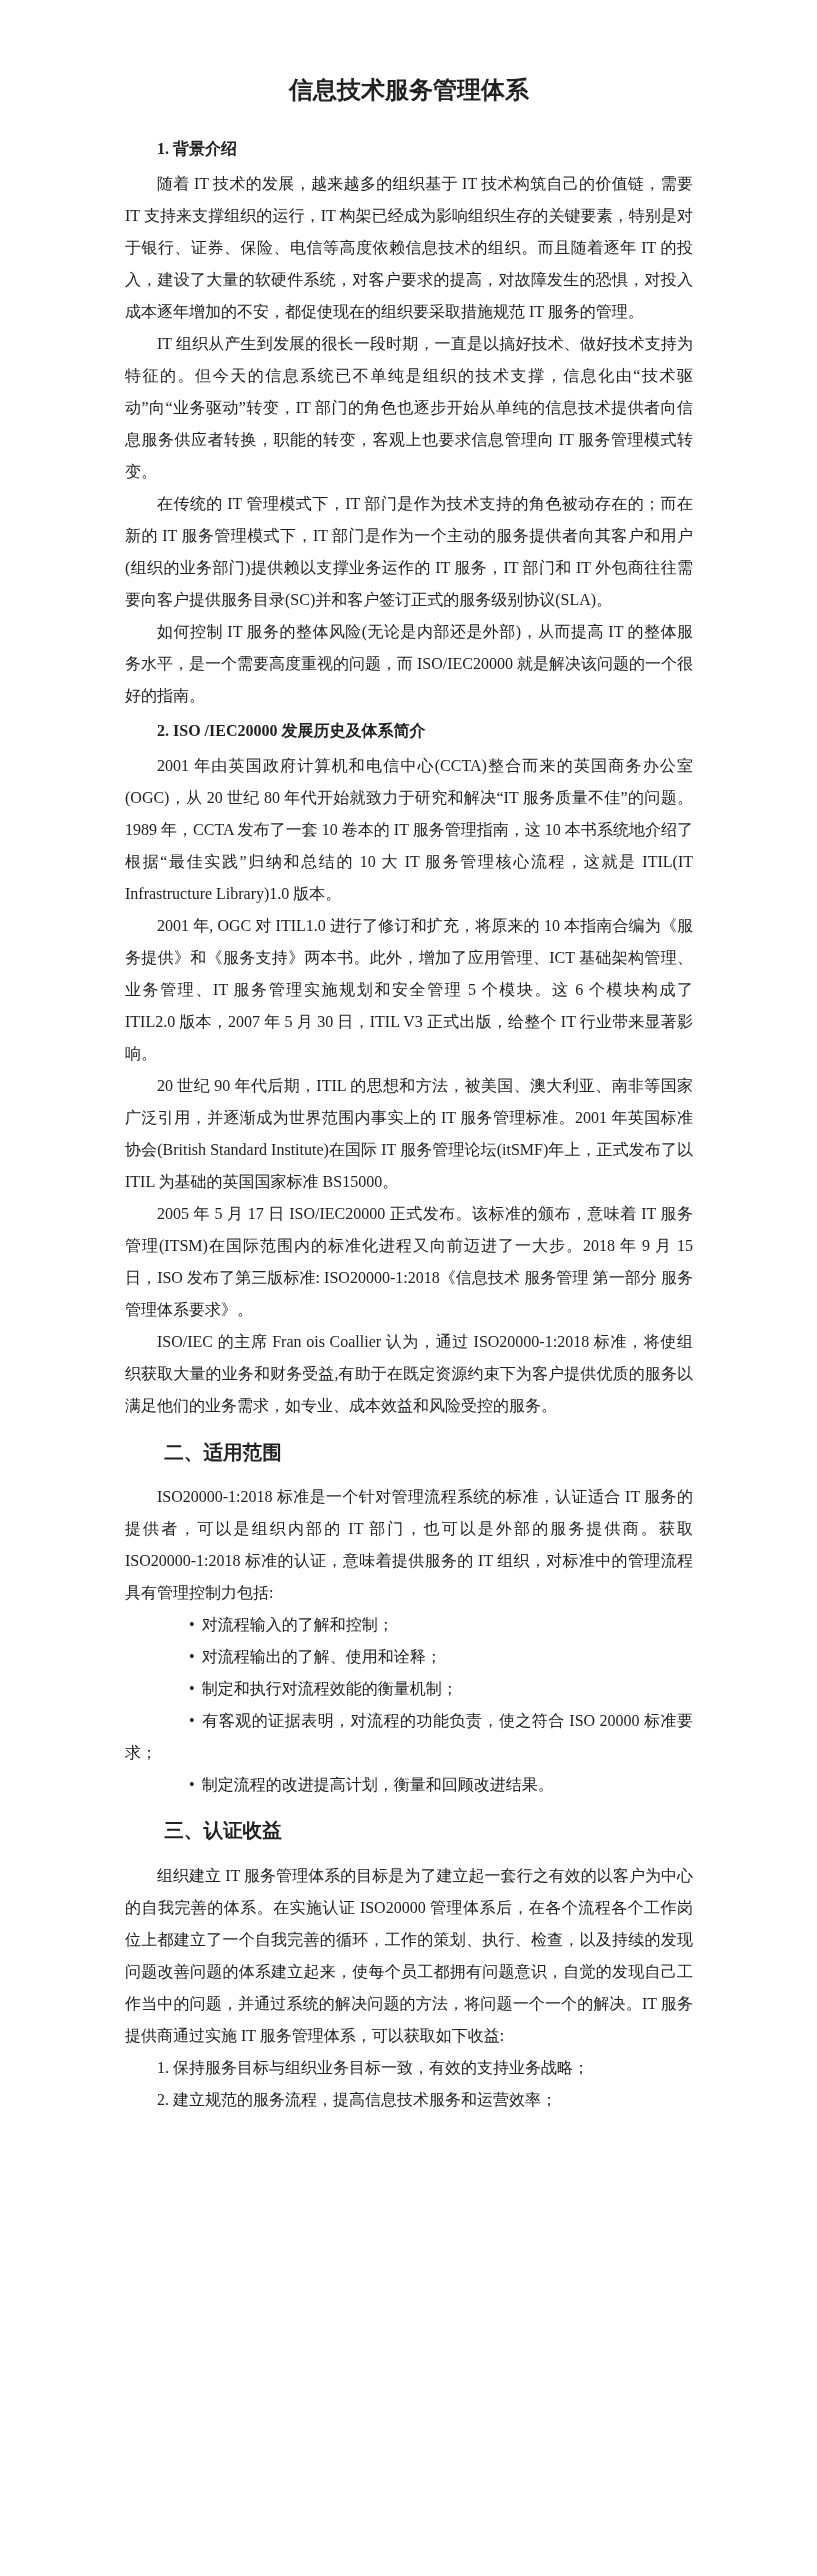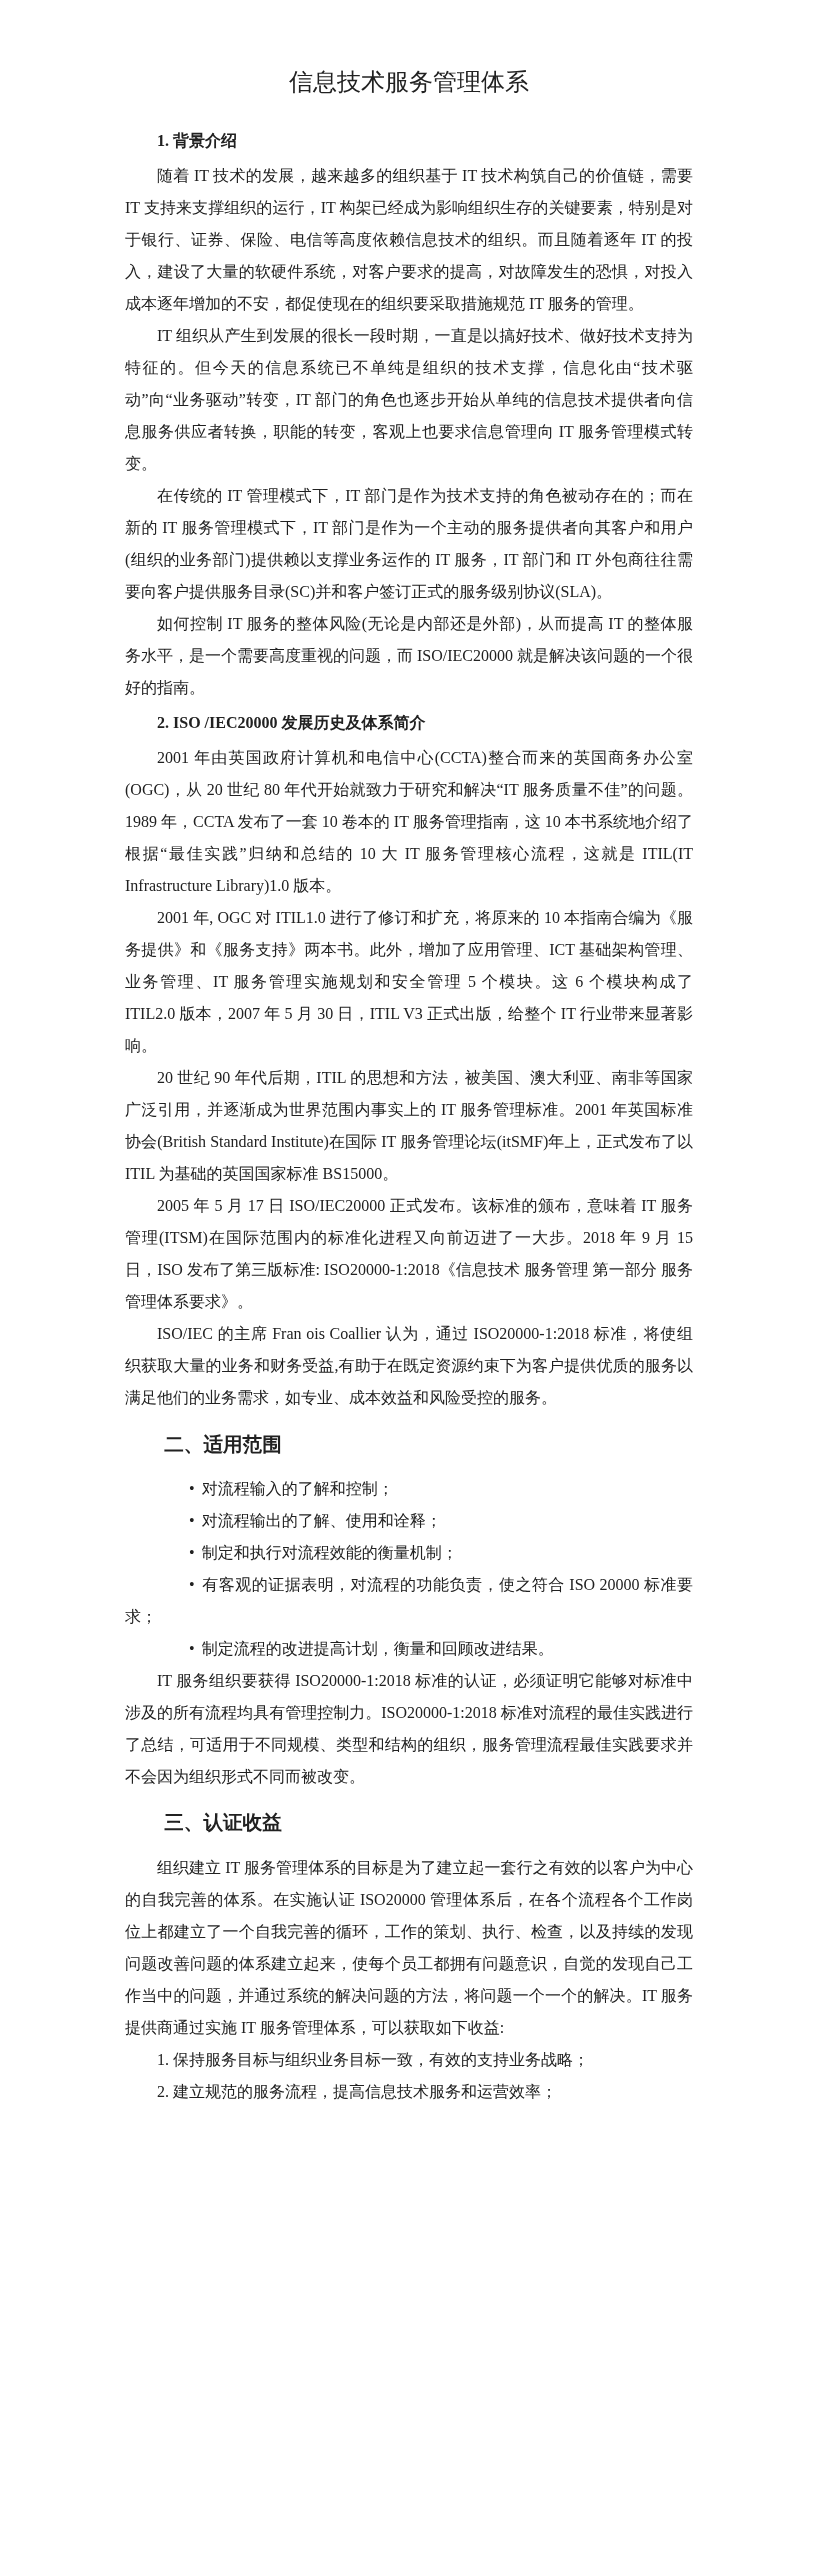--- a/index.html
+++ b/index.html
@@ -16,24 +16,24 @@
     color: #212121;
   }
   .doc {
     box-sizing: border-box;
     width: 818px;
     min-height: 3326px;
     padding: 65px 125px 62px 125px;
   }
   .doc-title {
     font-size: 24px;
-    font-weight: 400;
+    font-weight: 700;
     line-height: 34px;
     text-align: center;
-    margin: 0 0 26px 0;
+    margin: 8px 0 26px 0;
   }
   .section-heading {
     font-size: 19.6px;
     font-weight: 700;
     line-height: 34px;
     text-indent: 2em;
     margin: 13.4px 0 11.3px 0;
   }
   .subsection-heading {
     font-size: 16px;
@@ -65,25 +65,25 @@
       <p class="para">IT 组织从产生到发展的很长一段时期，一直是以搞好技术、做好技术支持为特征的。但今天的信息系统已不单纯是组织的技术支撑，信息化由“技术驱动”向“业务驱动”转变，IT 部门的角色也逐步开始从单纯的信息技术提供者向信息服务供应者转换，职能的转变，客观上也要求信息管理向 IT 服务管理模式转变。</p>
       <p class="para">在传统的 IT 管理模式下，IT 部门是作为技术支持的角色被动存在的；而在新的 IT 服务管理模式下，IT 部门是作为一个主动的服务提供者向其客户和用户(组织的业务部门)提供赖以支撑业务运作的 IT 服务，IT 部门和 IT 外包商往往需要向客户提供服务目录(SC)并和客户签订正式的服务级别协议(SLA)。</p>
       <p class="para">如何控制 IT 服务的整体风险(无论是内部还是外部)，从而提高 IT 的整体服务水平，是一个需要高度重视的问题，而 ISO/IEC20000 就是解决该问题的一个很好的指南。</p>
       <p class="subsection-heading">2. ISO /IEC20000 发展历史及体系简介</p>
       <p class="para">2001 年由英国政府计算机和电信中心(CCTA)整合而来的英国商务办公室(OGC)，从 20 世纪 80 年代开始就致力于研究和解决“IT 服务质量不佳”的问题。1989 年，CCTA 发布了一套 10 卷本的 IT 服务管理指南，这 10 本书系统地介绍了根据“最佳实践”归纳和总结的 10 大 IT 服务管理核心流程，这就是 ITIL(IT Infrastructure Library)1.0 版本。</p>
       <p class="para">2001 年, OGC 对 ITIL1.0 进行了修订和扩充，将原来的 10 本指南合编为《服务提供》和《服务支持》两本书。此外，增加了应用管理、ICT 基础架构管理、业务管理、IT 服务管理实施规划和安全管理 5 个模块。这 6 个模块构成了 ITIL2.0 版本，2007 年 5 月 30 日，ITIL V3 正式出版，给整个 IT 行业带来显著影响。</p>
       <p class="para">20 世纪 90 年代后期，ITIL 的思想和方法，被美国、澳大利亚、南非等国家广泛引用，并逐渐成为世界范围内事实上的 IT 服务管理标准。2001 年英国标准协会(British Standard Institute)在国际 IT 服务管理论坛(itSMF)年上，正式发布了以 ITIL 为基础的英国国家标准 BS15000。</p>
       <p class="para">2005 年 5 月 17 日 ISO/IEC20000 正式发布。该标准的颁布，意味着 IT 服务管理(ITSM)在国际范围内的标准化进程又向前迈进了一大步。2018 年 9 月 15 日，ISO 发布了第三版标准: ISO20000-1:2018《信息技术 服务管理 第一部分 服务管理体系要求》。</p>
       <p class="para">ISO/IEC 的主席 Fran ois Coallier 认为，通过 ISO20000-1:2018 标准，将使组织获取大量的业务和财务受益,有助于在既定资源约束下为客户提供优质的服务以满足他们的业务需求，如专业、成本效益和风险受控的服务。</p>
       <h2 class="section-heading">二、适用范围</h2>
+      <p class="para">ISO20000-1:2018 标准是一个针对管理流程系统的标准，认证适合 IT 服务的提供者，可以是组织内部的 IT 部门，也可以是外部的服务提供商。获取 ISO20000-1:2018 标准的认证，意味着提供服务的 IT 组织，对标准中的管理流程具有管理控制力包括:</p>
       <p class="para bullet-item"><span class="marker">•</span><span class="bullet-text">对流程输入的了解和控制；</span></p>
       <p class="para bullet-item"><span class="marker">•</span><span class="bullet-text">对流程输出的了解、使用和诠释；</span></p>
       <p class="para bullet-item"><span class="marker">•</span><span class="bullet-text">制定和执行对流程效能的衡量机制；</span></p>
       <p class="para bullet-item"><span class="marker">•</span><span class="bullet-text">有客观的证据表明，对流程的功能负责，使之符合 ISO 20000 标准要求；</span></p>
       <p class="para bullet-item"><span class="marker">•</span><span class="bullet-text">制定流程的改进提高计划，衡量和回顾改进结果。</span></p>
-      <p class="para">IT 服务组织要获得 ISO20000-1:2018 标准的认证，必须证明它能够对标准中涉及的所有流程均具有管理控制力。ISO20000-1:2018 标准对流程的最佳实践进行了总结，可适用于不同规模、类型和结构的组织，服务管理流程最佳实践要求并不会因为组织形式不同而被改变。</p>
       <h2 class="section-heading">三、认证收益</h2>
       <p class="para">组织建立 IT 服务管理体系的目标是为了建立起一套行之有效的以客户为中心的自我完善的体系。在实施认证 ISO20000 管理体系后，在各个流程各个工作岗位上都建立了一个自我完善的循环，工作的策划、执行、检查，以及持续的发现问题改善问题的体系建立起来，使每个员工都拥有问题意识，自觉的发现自己工作当中的问题，并通过系统的解决问题的方法，将问题一个一个的解决。IT 服务提供商通过实施 IT 服务管理体系，可以获取如下收益:</p>
       <p class="para numbered-item">1. 保持服务目标与组织业务目标一致，有效的支持业务战略；</p>
       <p class="para numbered-item">2. 建立规范的服务流程，提高信息技术服务和运营效率；</p>
     </div>
 </main>
 
 
 </body></html>

